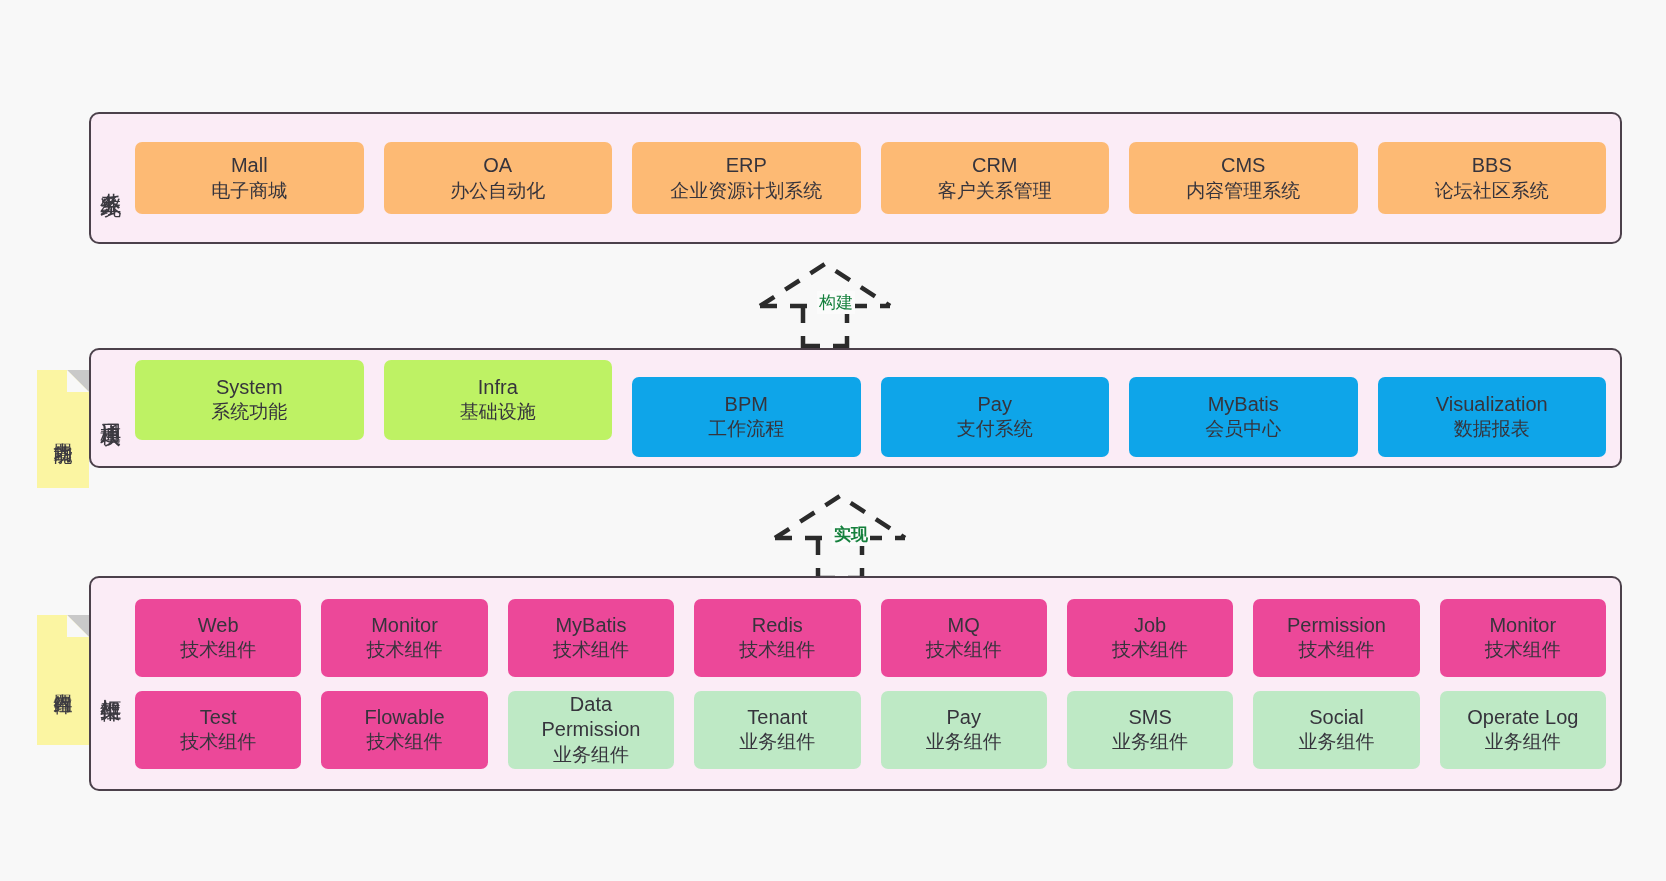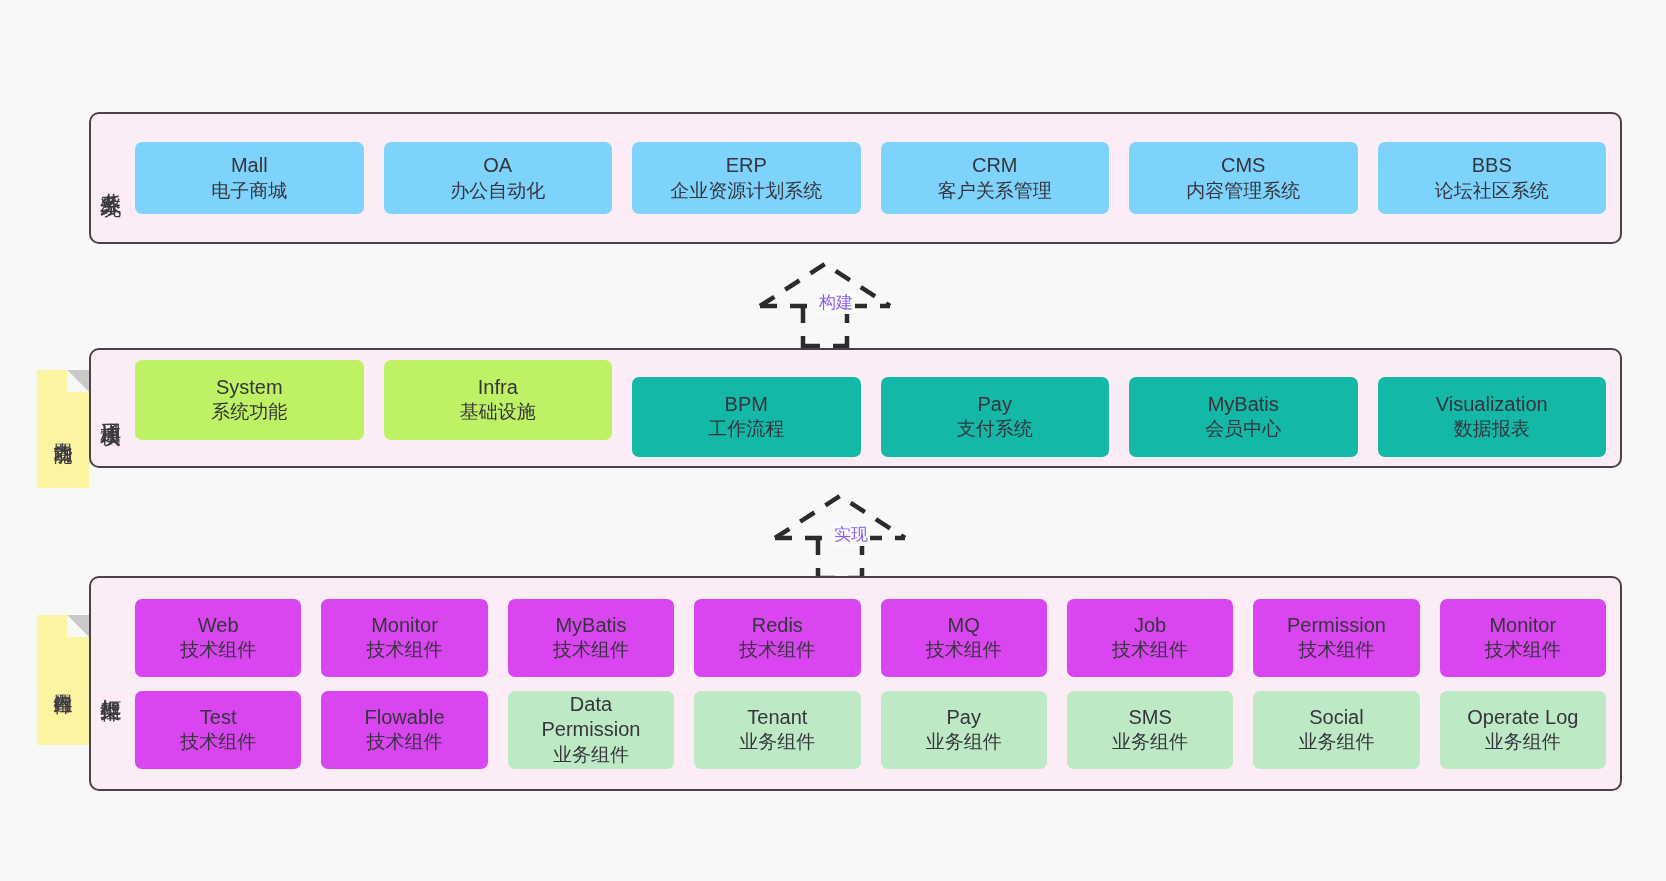--- a/index.html
+++ b/index.html
@@ -63,24 +63,24 @@
     text-align:center;
     line-height:1.28;
     padding:6px 4px;
     user-select:none;
   }
   .card .t1{font-size:20px;}
   .card .t2{font-size:19px;}
   .card .t3{font-size:19px;}
 
   
-  .c-blue      {background:#7dd3fc;}
+  .c-blue      {background:#fdba74;}
   .c-red       {background:#bef264;}
-  .c-pink      {background:#14b8a6;margin-top:17px;}
-  .c-green     {background:#d946ef;}
+  .c-pink      {background:#0ea5e9;margin-top:17px;}
+  .c-green     {background:#ec4899;}
   .c-greenlight{background:#bee9c5;}
 
   
   #sec-business{left:89px;  top:112px; width:1533px; height:132px;}
   #sec-common  {left:89px;  top:348px; width:1533px; height:120px;}
   #sec-frame   {left:89px;  top:576px; width:1533px; height:215px;}
 
   #sec-business .card{height:72px;}
   #sec-common   .card{height:80px;}
   #sec-frame    .card{height:78px;}
@@ -122,30 +122,30 @@
   }
   #note-builtin-func{left:37px; top:370px; width:52px;  height:118px;}
   #note-builtin-comp{left:37px; top:615px; width:52px;  height:130px;}
 
   
   .uml-arrow{position:absolute;}
   .uml-arrow svg{display:block;overflow:visible;}
   .uml-label{
     position:absolute;
     font-size:17px;
-    color:#8b5cf6;
+    color:#15803d;
     background:#fbfbfb;
     padding:0 2px;
     white-space:nowrap;
     user-select:none;
   }
   #arrow-build{left:755px; top:258px; width:150px; height:90px;}
   #arrow-build .uml-label{left:62px; top:33px;}
   #arrow-impl {left:770px; top:490px; width:150px; height:90px;}
-  #arrow-impl  .uml-label{left:62px; top:33px;}
+  #arrow-impl  .uml-label{left:62px; top:33px;font-weight:bold;}
 </style>
 </head>
 <body>
 
 <div class="canvas">
 
   <div class="section" id="sec-business">
     <div class="section-label">业务系统</div>
     <div class="section-body">
       <div class="row">

